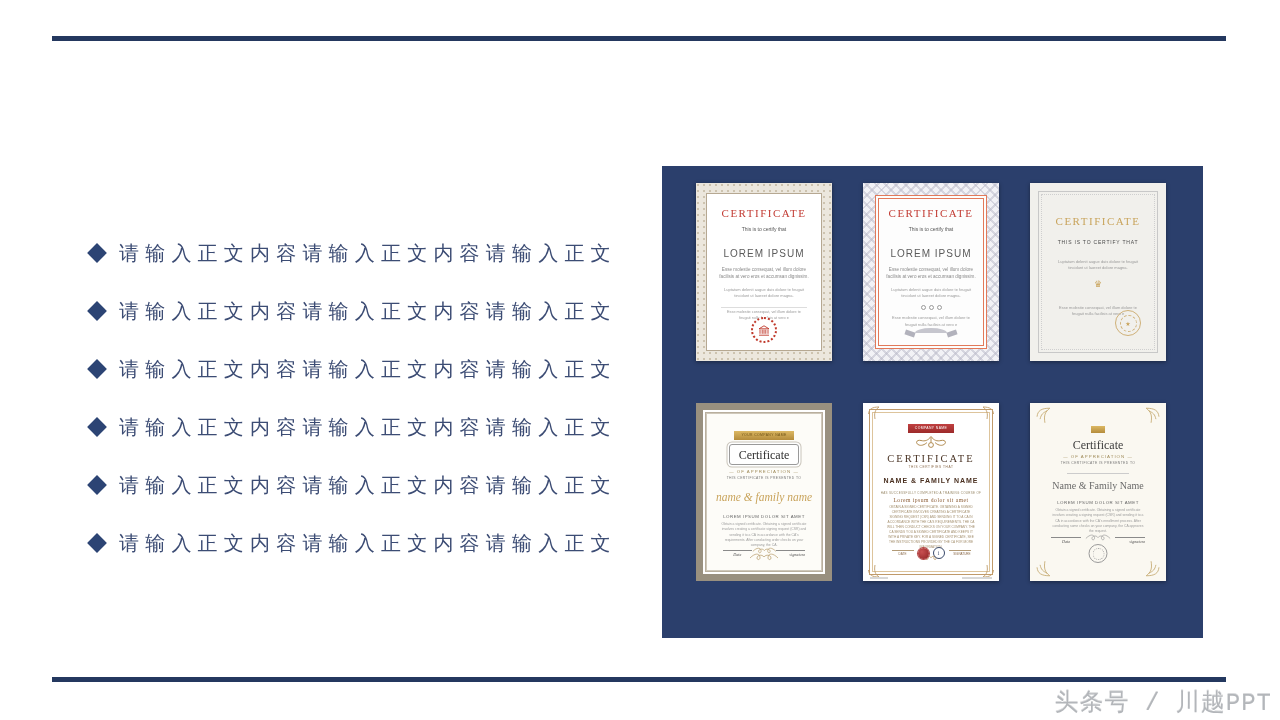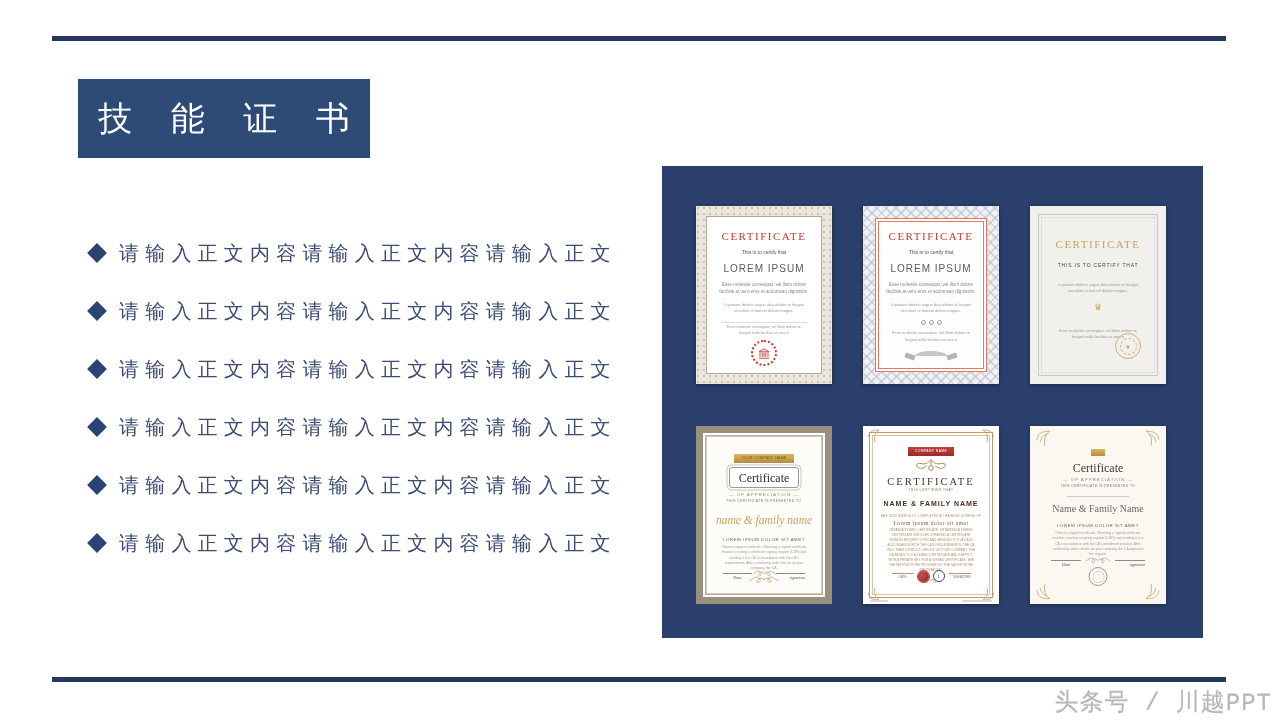--- a/index.html
+++ b/index.html
@@ -19,34 +19,34 @@
 
   
   .bullets{position:absolute;left:88px;top:239px;list-style:none;margin:0;padding:0;}
   .bullets li{display:flex;align-items:center;height:28px;margin-bottom:30px;}
   .diamond{width:14px;height:14px;background:#2c4474;transform:rotate(45deg);margin:0 15px 0 2px;flex:0 0 auto;}
   .bullets li span.txt{font-size:20px;color:#3c4c74;letter-spacing:6.2px;white-space:nowrap;text-align:center;}
 
   
   .panel{position:absolute;left:662px;top:166px;width:541px;height:472px;background:#2b3f6c;
          display:grid;grid-template-columns:repeat(3,136px);grid-template-rows:repeat(2,178px);
-         column-gap:31px;row-gap:42px;padding:40px 0 0 34px;box-sizing:border-box;}
+         column-gap:31px;row-gap:42px;padding:17px 0 0 34px;box-sizing:border-box;}
   .cert{position:relative;width:136px;height:178px;background:#fff;overflow:hidden;
         box-shadow:0 1px 4px rgba(0,0,0,.4);font-family:"Liberation Sans","DejaVu Sans",sans-serif;
         text-align:center;}
   .cert .abs{position:absolute;}
 
   
   .c1-outer{position:absolute;inset:0;background-color:#ece7dd;
             background-image:radial-gradient(circle at 2px 2px,#cdc3af 1px,transparent 1.5px);
             background-size:6px 6px;}
   .c1-inner{position:absolute;inset:10px;background:#fff;border:1px solid #b6a892;}
   .c-title-red{color:#c23b33;font-family:"Liberation Serif",serif;font-size:11px;letter-spacing:1.5px;margin-top:13px;}
   .c-certify{font-size:5px;color:#555;margin-top:7px;}
-  .c-name{font-size:10px;color:#5a5a5a;letter-spacing:1px;margin-top:8px;}
+  .c-name{font-size:10px;color:#5a5a5a;letter-spacing:1px;margin-top:16px;}
   .c-body{font-size:4.6px;color:#8a8a8a;line-height:1.6;margin:7px 8px 0;}
   .c-body2{font-size:4px;color:#9a9a9a;line-height:1.6;margin:6px 14px 0;}
   .c-body3{font-size:3.8px;color:#9a9a9a;line-height:1.5;margin:8px auto 0;width:75%;border-top:1px solid #ddd;padding-top:2px;}
   .seal-red{position:absolute;bottom:7px;left:50%;transform:translateX(-50%);width:22px;height:22px;
             border-radius:50%;border:2px dotted #c0392b;display:flex;align-items:center;justify-content:center;background:#fff;}
 
   
   .c2-outer{position:absolute;inset:0;background-color:#f2f2f6;
             background-image:repeating-linear-gradient(45deg,rgba(185,185,200,.5) 0 2px,transparent 2px 7px),
                              repeating-linear-gradient(-45deg,rgba(185,185,200,.5) 0 2px,transparent 2px 7px);}
@@ -124,23 +124,20 @@
              border:1px solid #9a9a9a;display:flex;align-items:center;justify-content:center;}
   .seal-gray i{width:10px;height:10px;border:1px dotted #aaa;border-radius:50%;display:block;}
 </style>
 </head>
 <body>
 
 <div id="slide">
 
   <div class="top-rule"></div>
 
-  <div class="title-box">
-    <span>技 能 证 书</span>
-  </div>
 
   <ul class="bullets">
     <li>
         <span class="diamond"></span>
         <span class="txt">请输入正文内容请输入正文内容请输入正文</span>
       </li>
     <li>
         <span class="diamond"></span>
         <span class="txt">请输入正文内容请输入正文内容请输入正文</span>
       </li>

